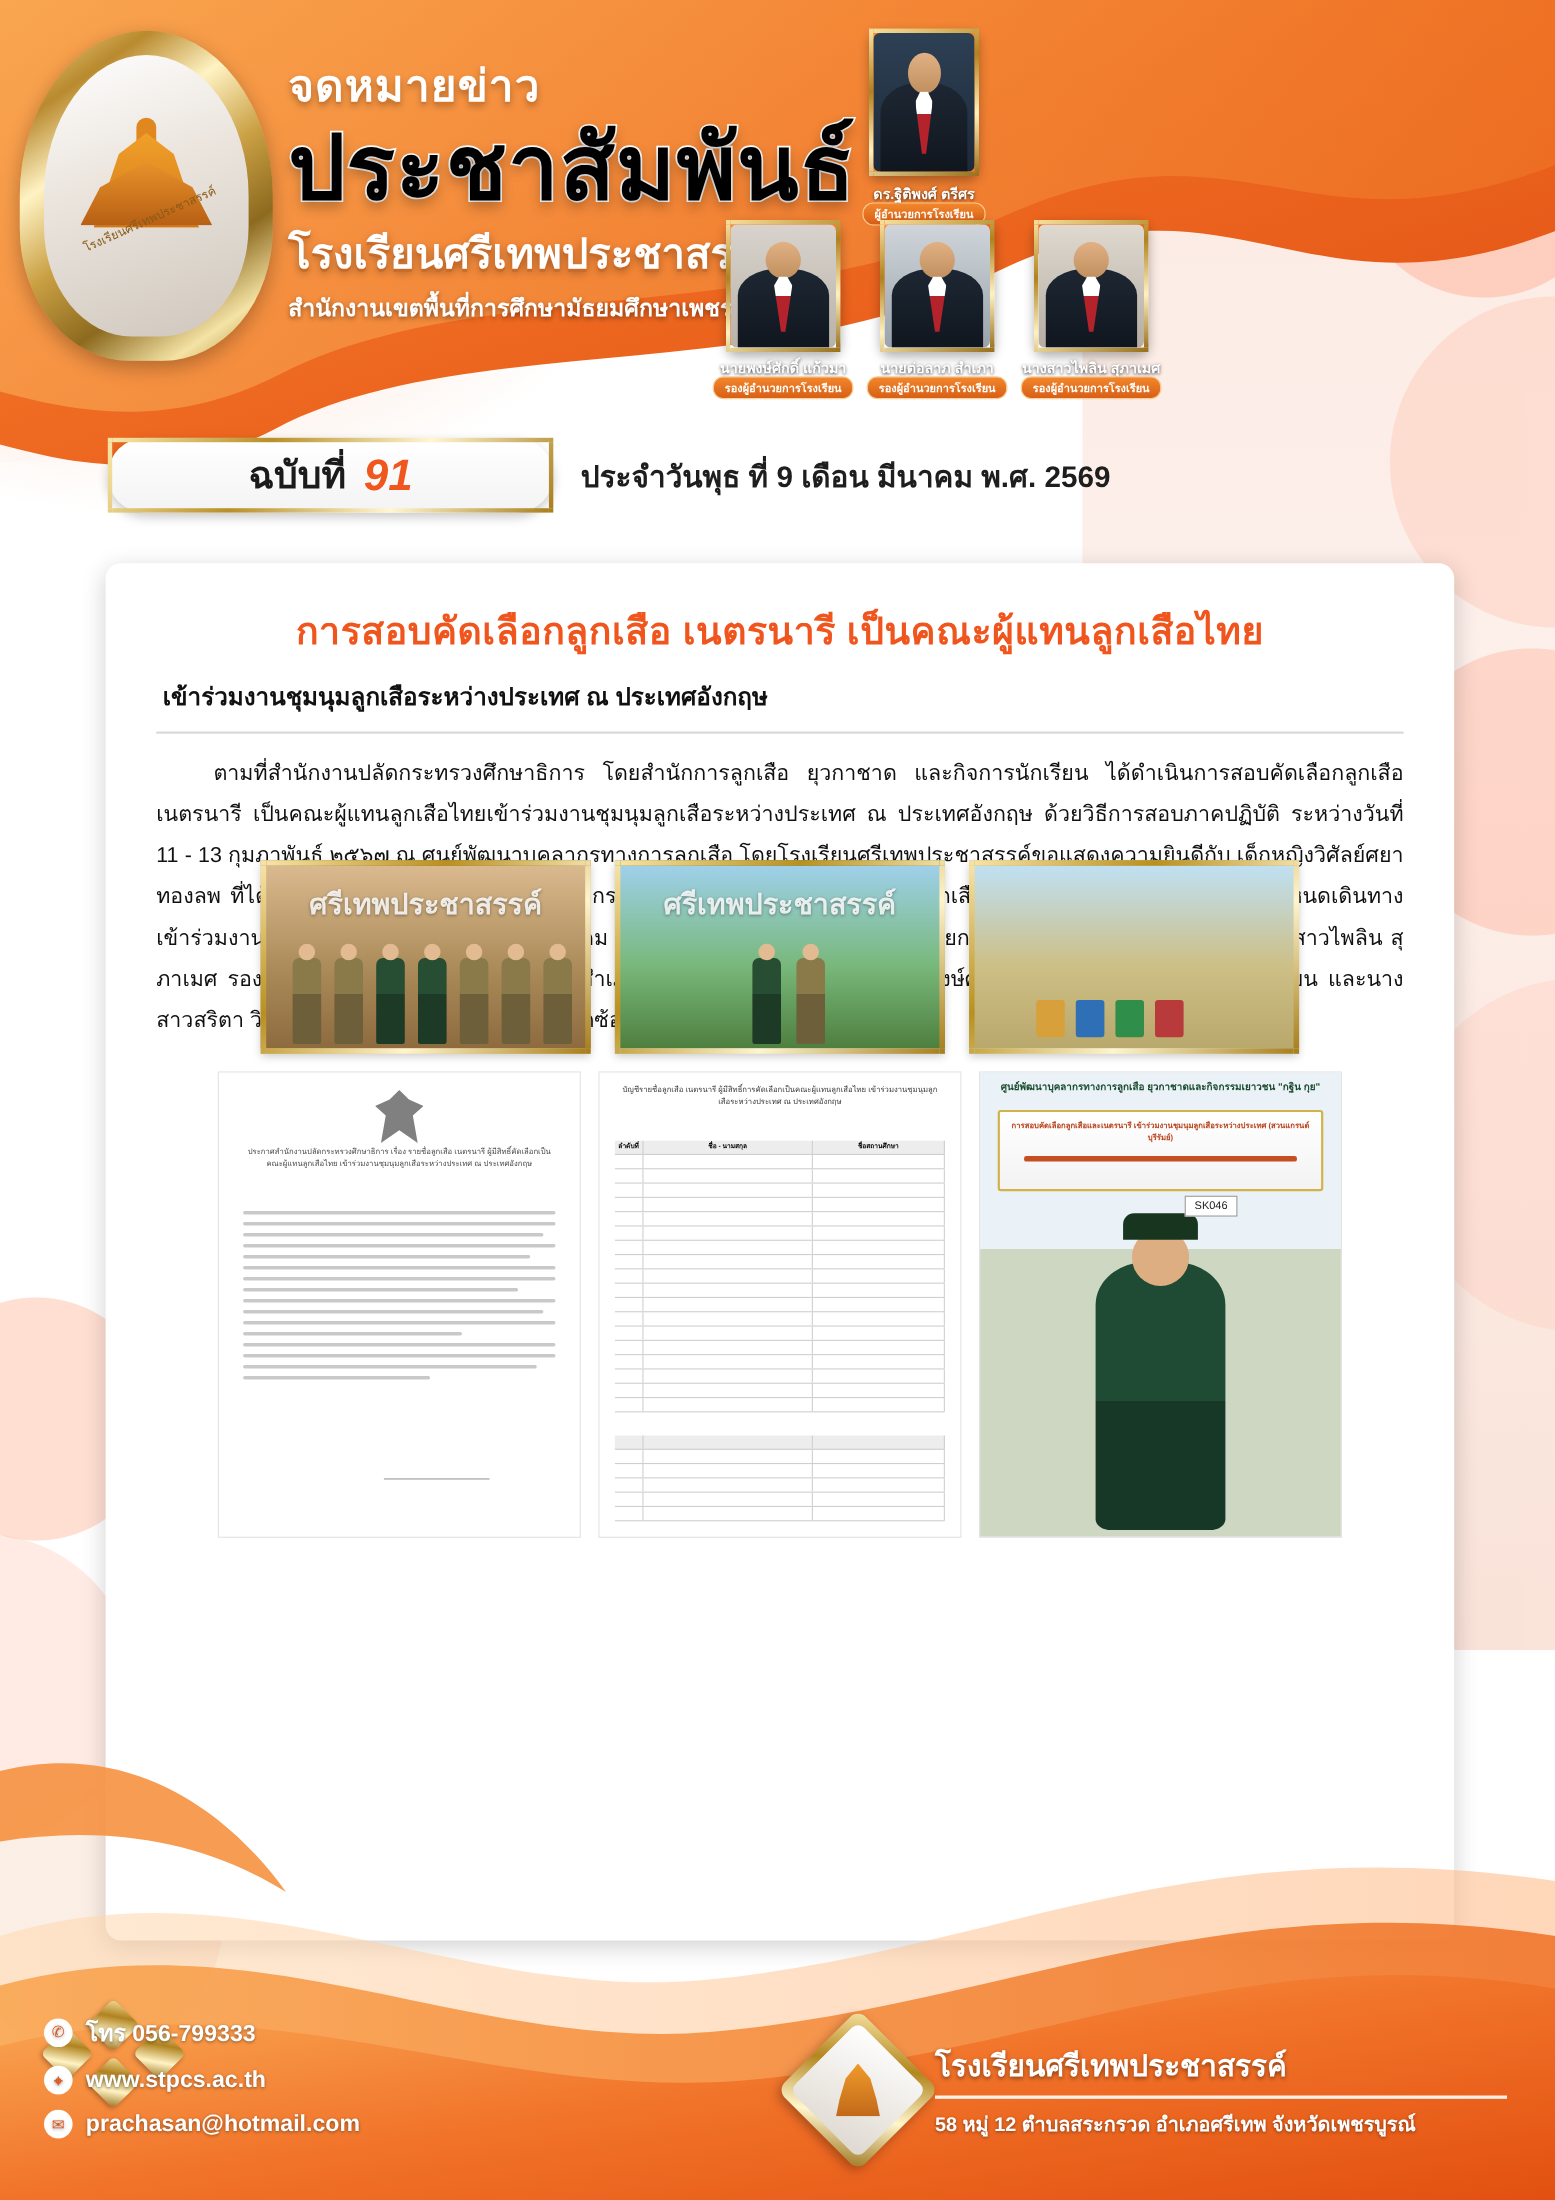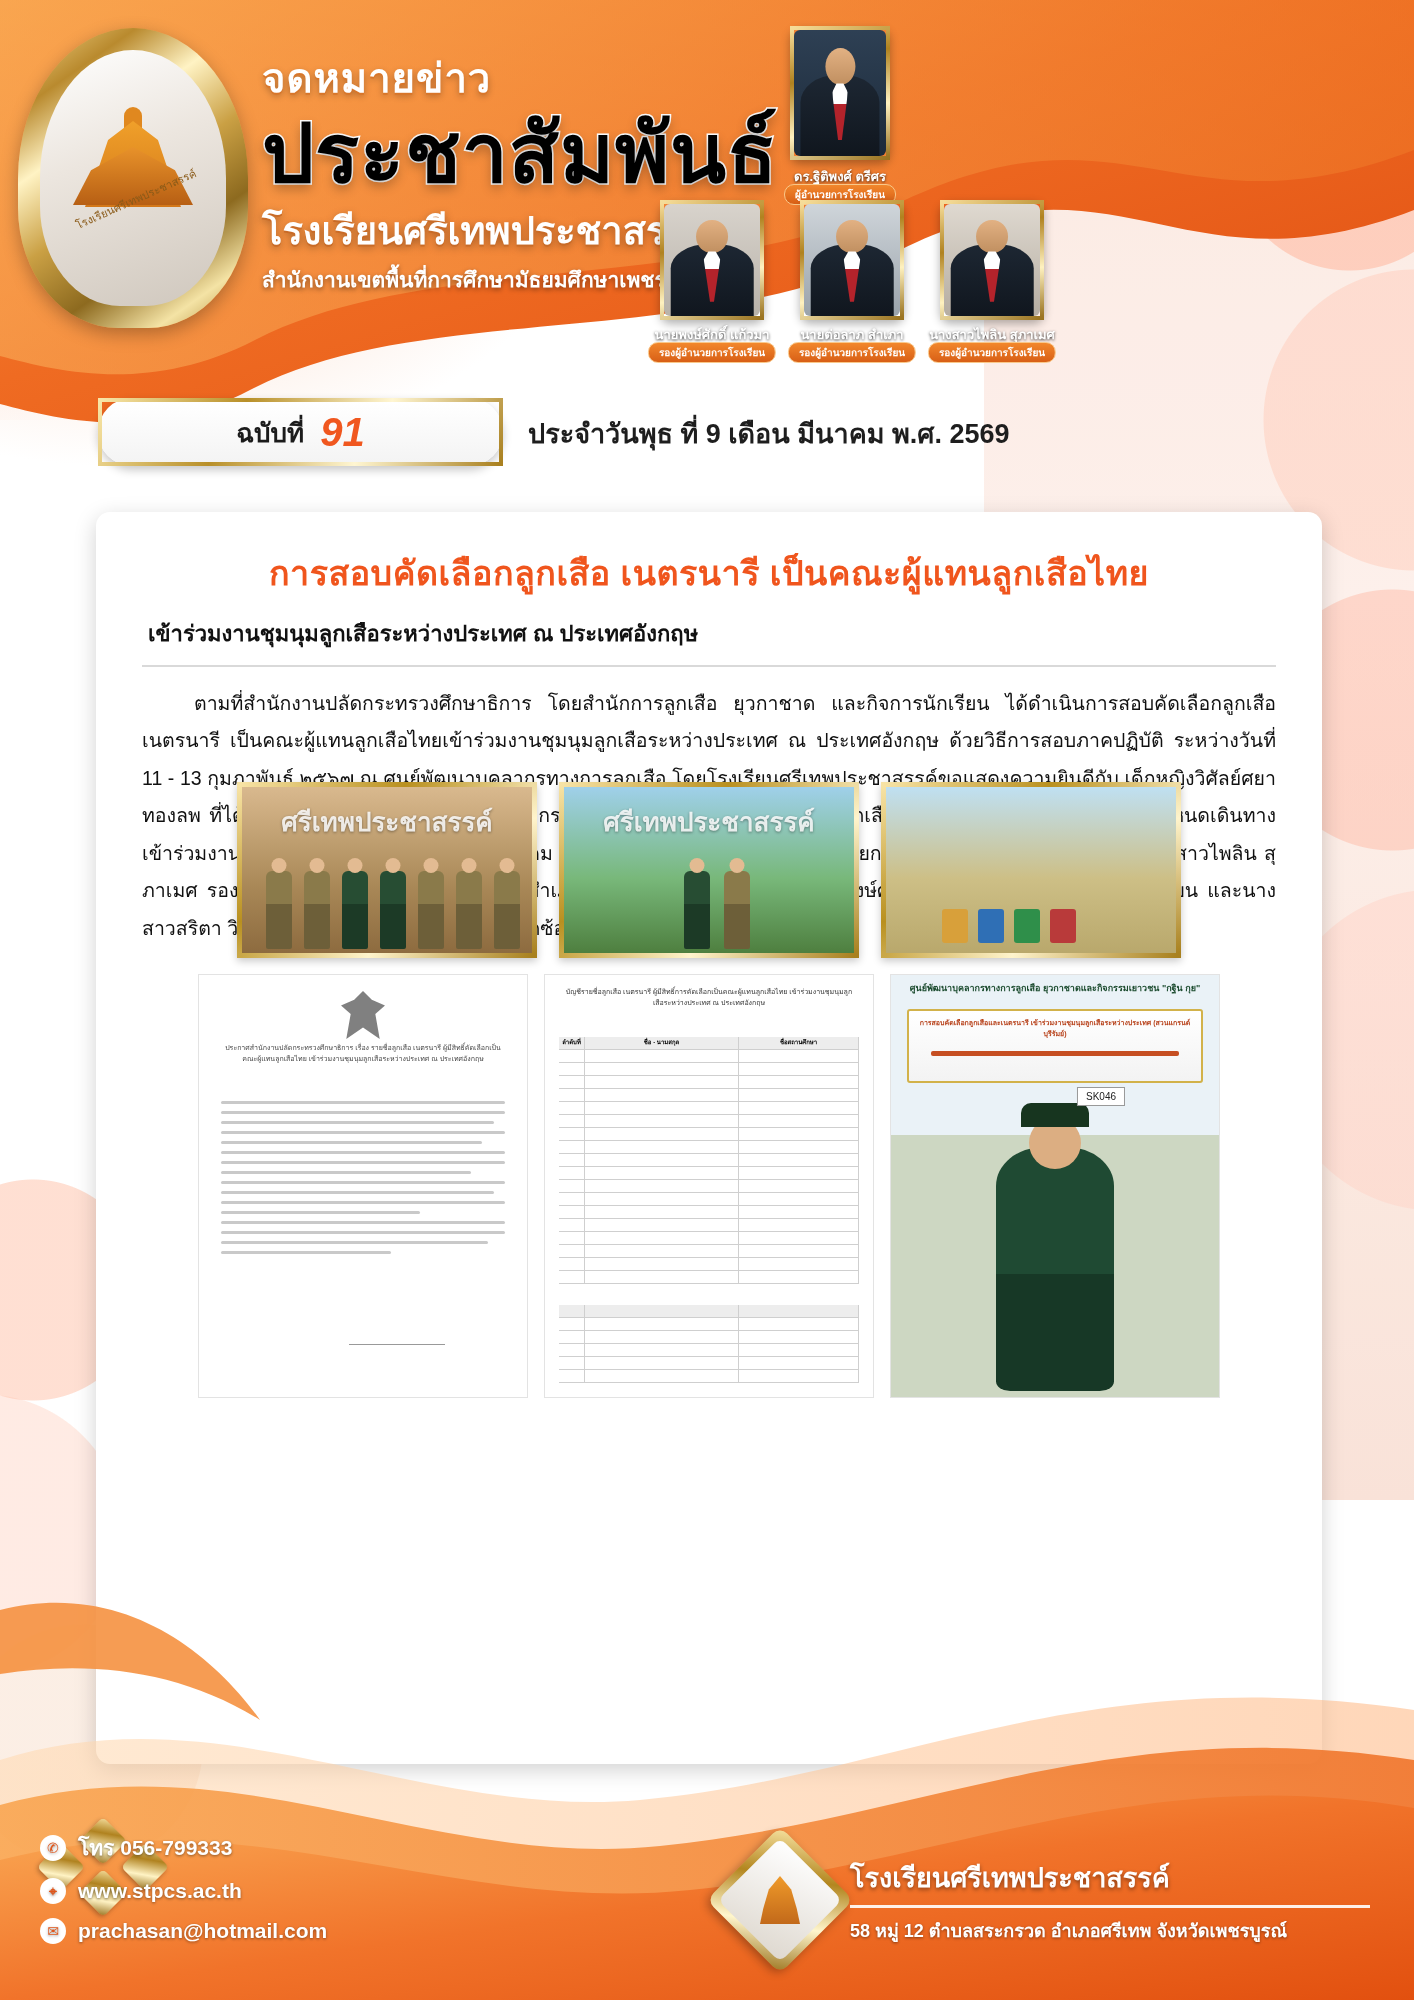--- a/index.html
+++ b/index.html
@@ -163,21 +163,21 @@
   
   .issue-badge {
     position: absolute; left: 98px; top: 398px; width: 405px; height: 68px;
     border-radius: 34px;
     background: linear-gradient(180deg,#ffffff,#f4f4f4);
     border: 4px solid;
     border-image: linear-gradient(120deg,#f8e6a8,#b88f28,#fff6d2,#a9801f) 1;
     box-shadow: 0 4px 10px rgba(0,0,0,.22);
     display: flex; align-items: center; justify-content: center; gap: 16px;
   }
-  .issue-label { font-size: 26px; font-weight: 800; color: #1b1b1b; }
+  .issue-label { font-size: 34px; font-weight: 800; color: #1b1b1b; }
   .issue-num { font-size: 40px; font-weight: 800; color: #f0571f; font-style: italic; }
   .issue-date {
     position: absolute; left: 528px; top: 412px;
     font-size: 27px; font-weight: 700; color: #1e1e1e;
   }
 
   
   .card {
     position: absolute; left: 96px; top: 512px; width: 1226px; height: 1252px;
     background: #ffffff; border-radius: 14px;

